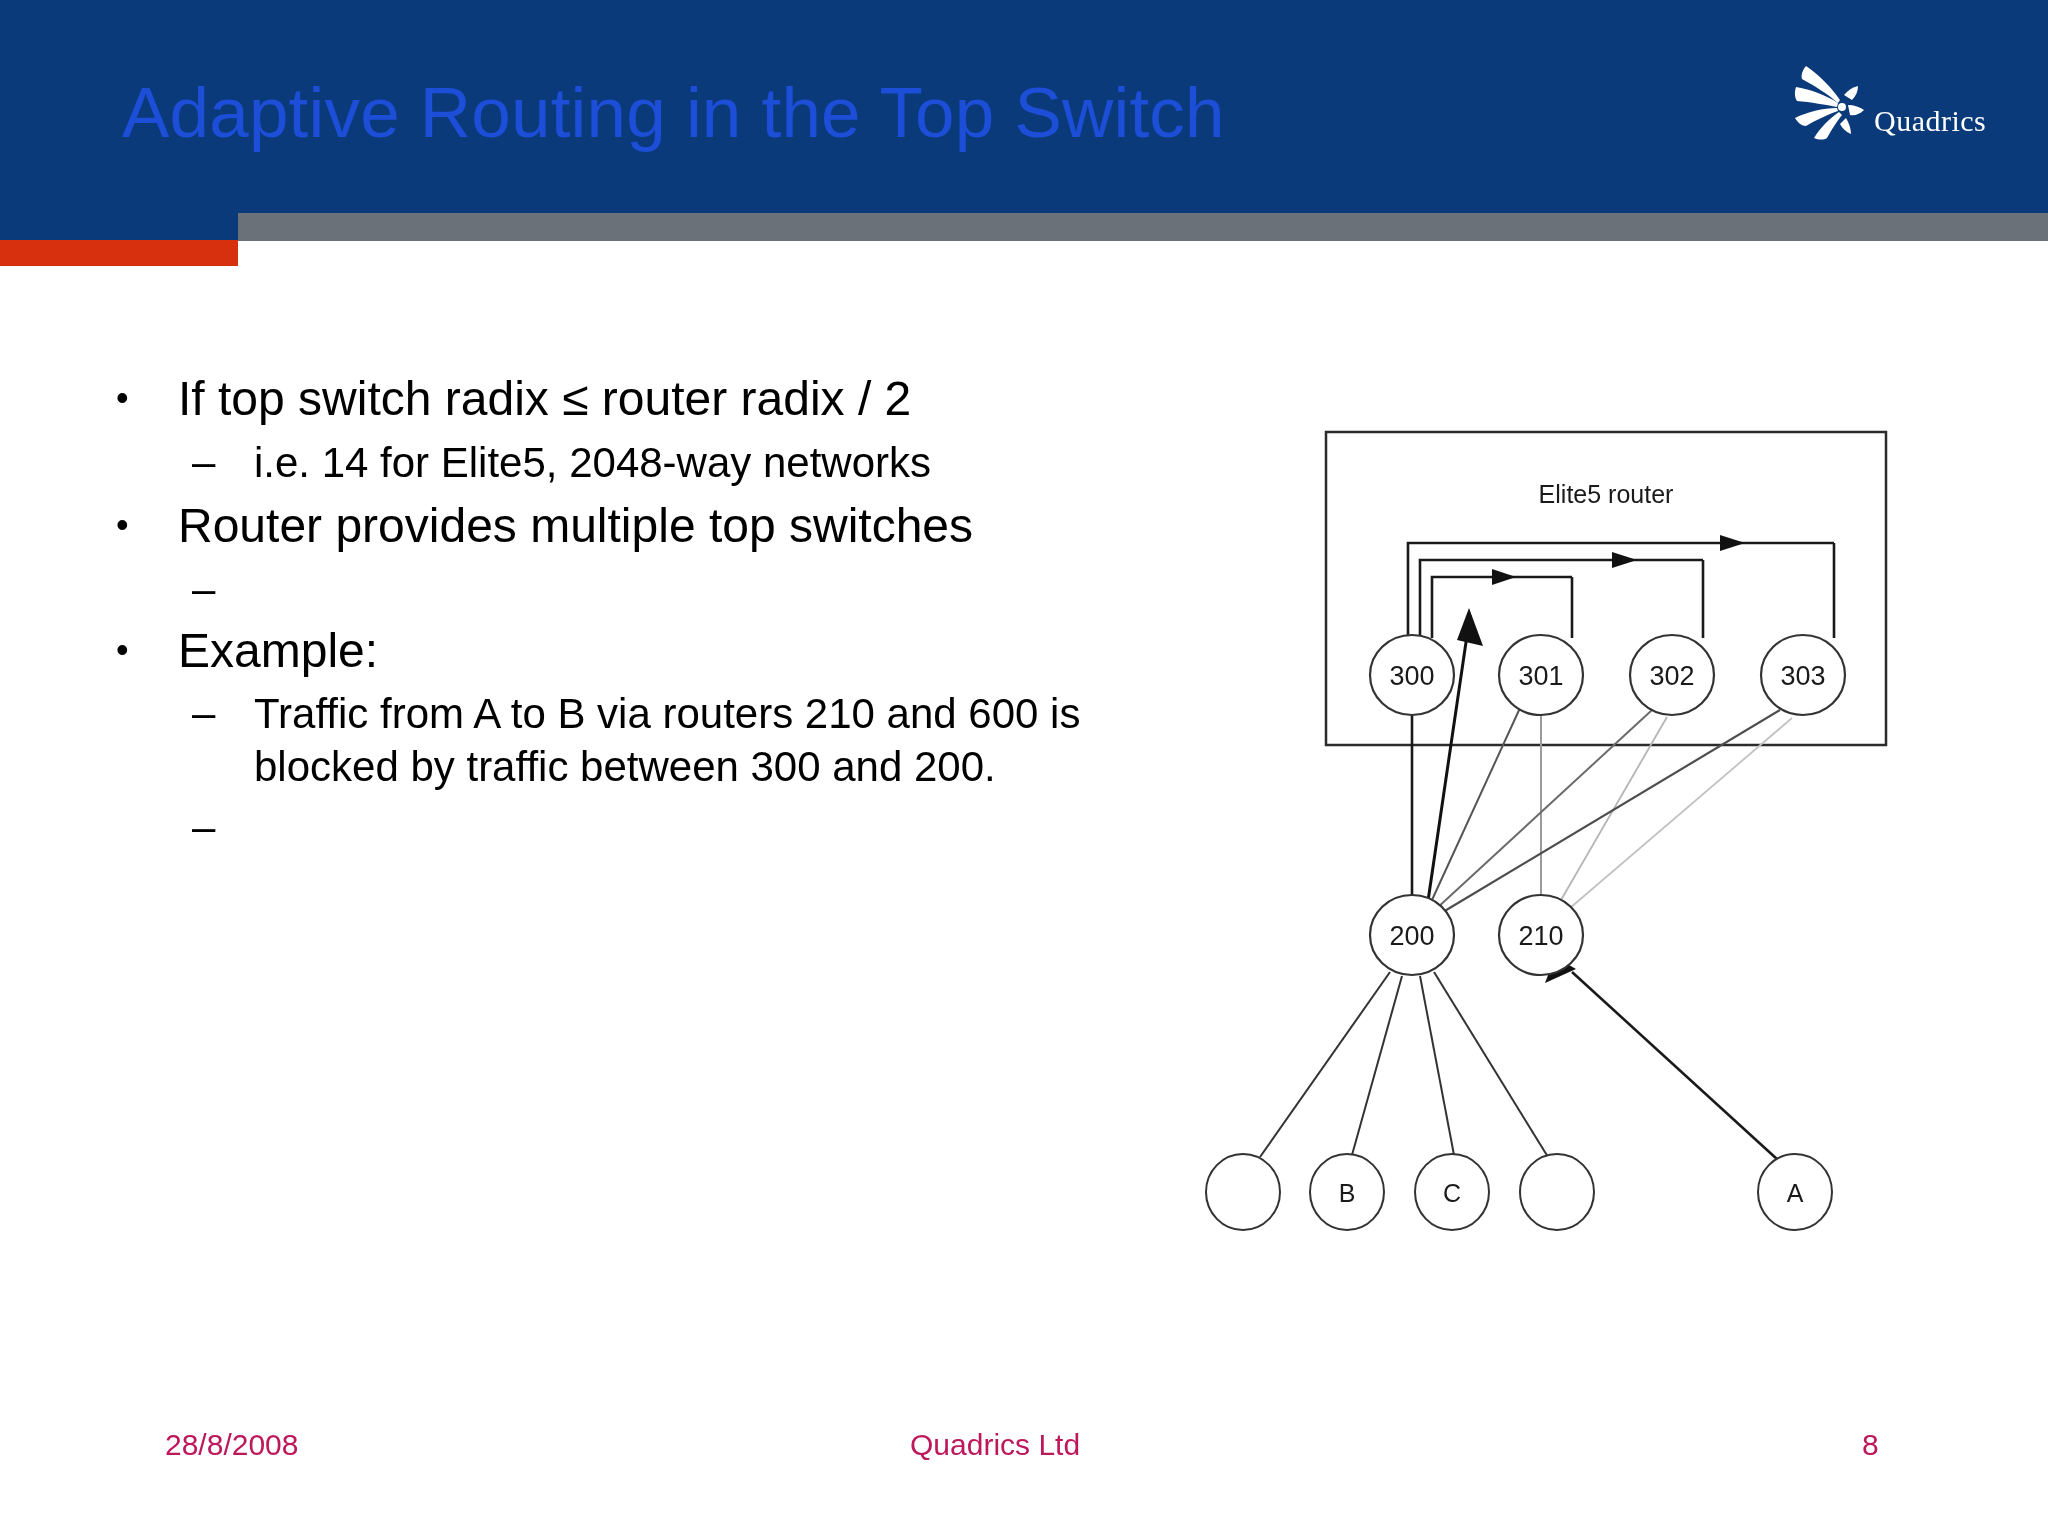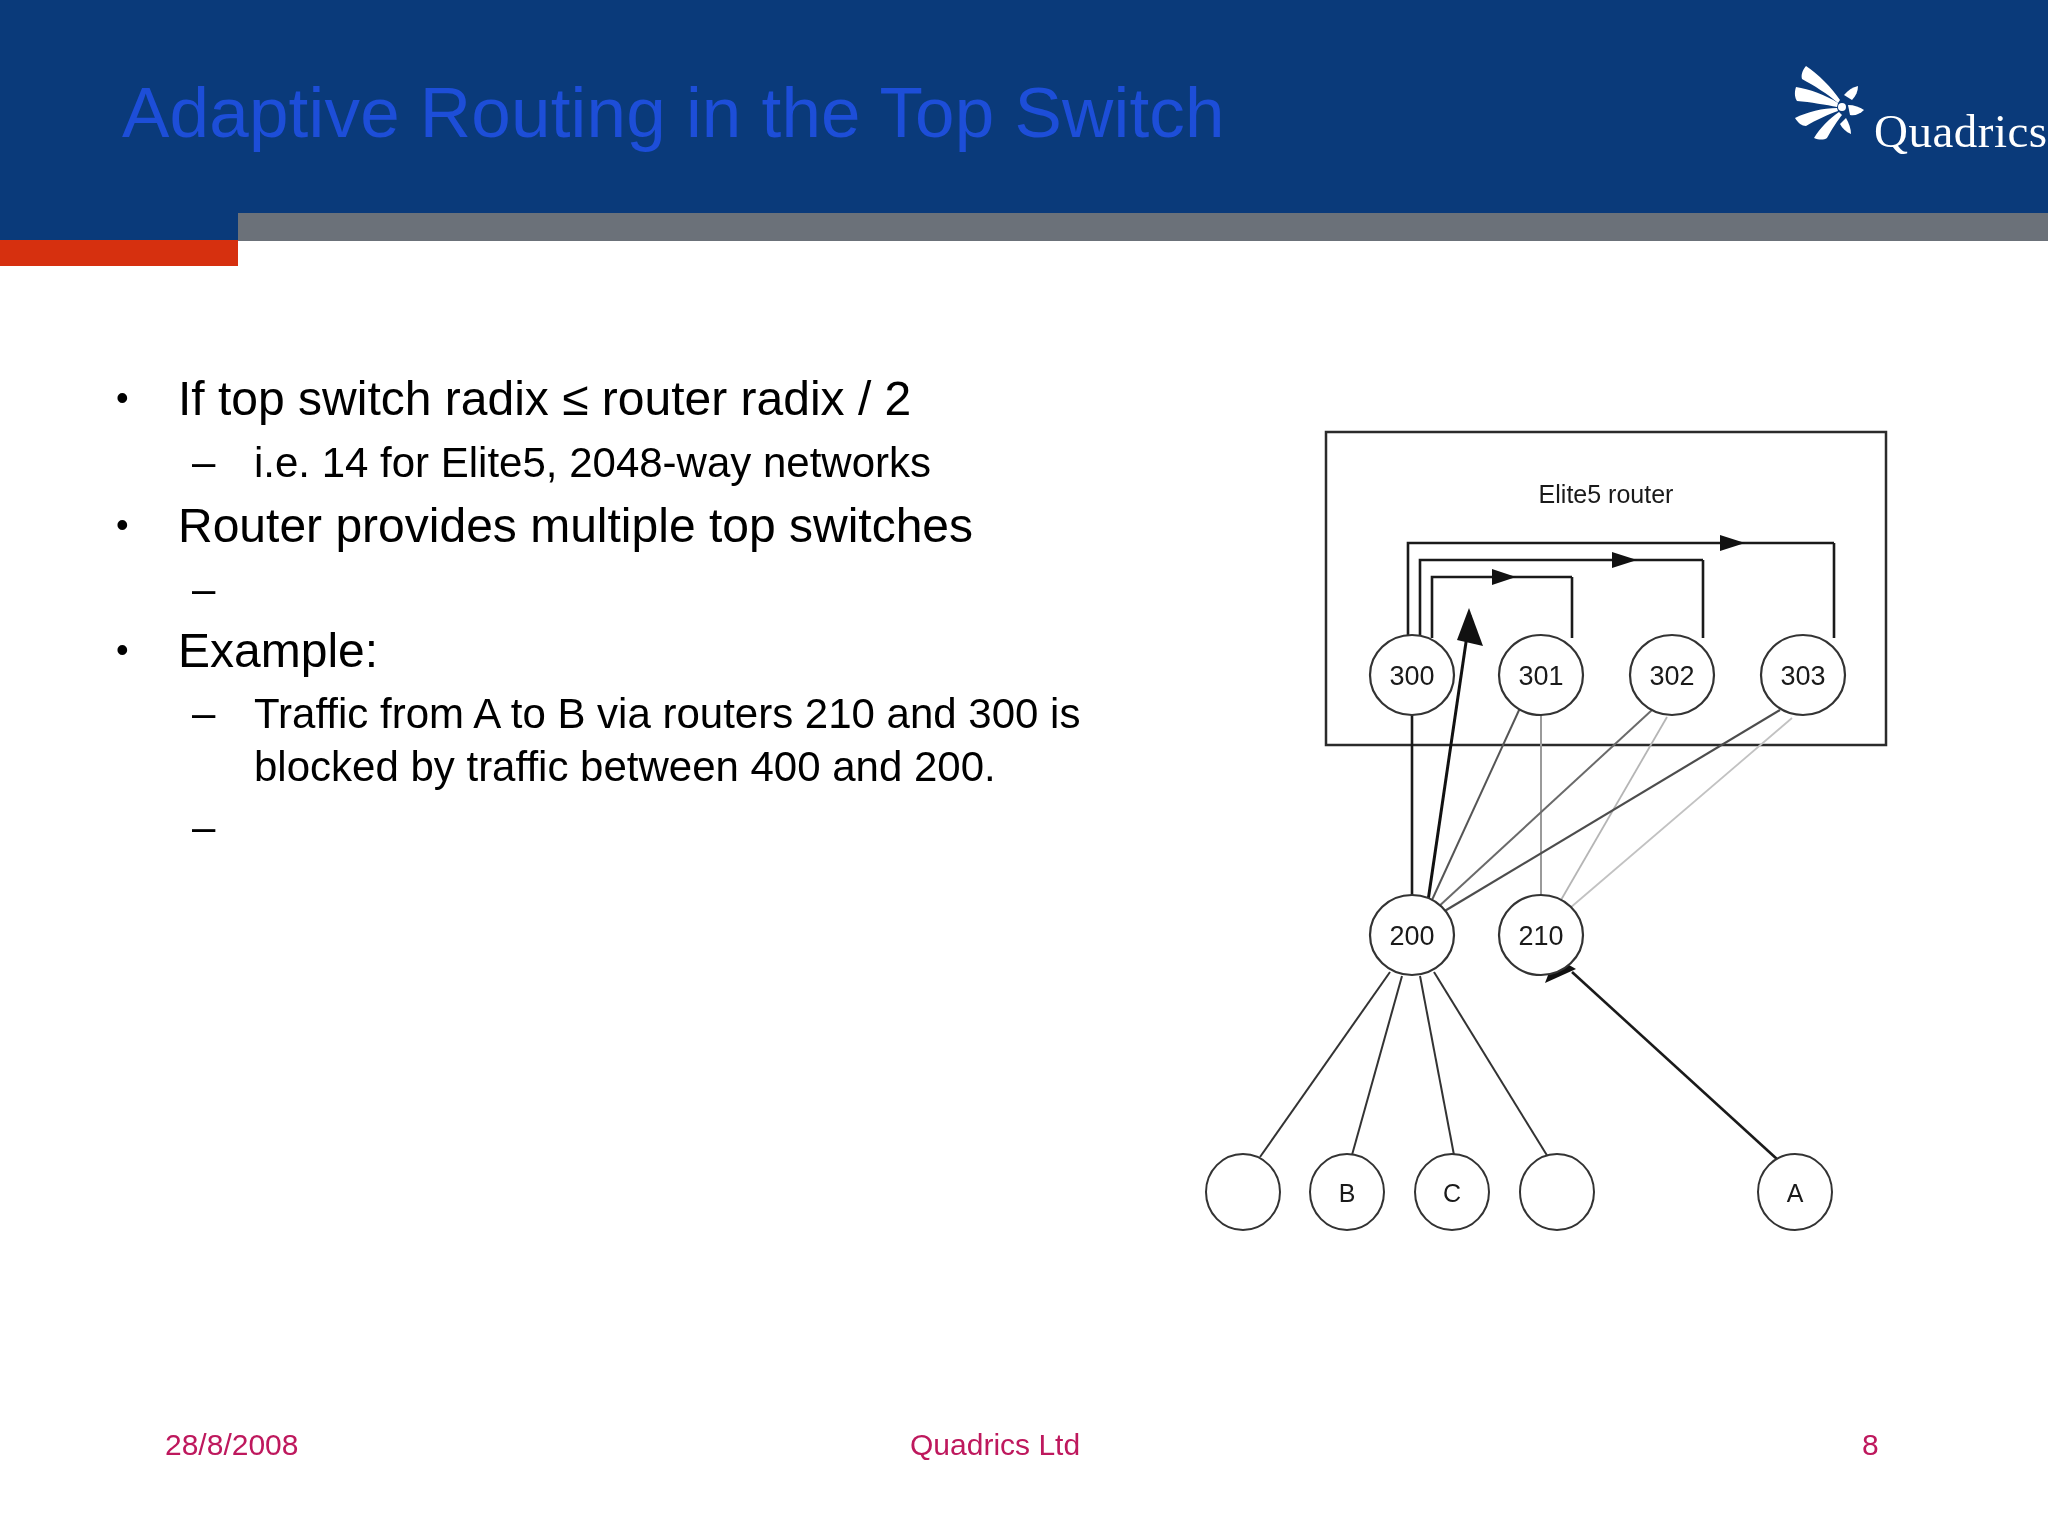--- a/index.html
+++ b/index.html
@@ -64,21 +64,21 @@
     position: absolute;
     left: 0; top: 0;
     width: 92px;
     height: 92px;
   }
   #logo-word {
     position: absolute;
     left: 96px;
     top: 44px;
     font-family: "Liberation Serif", serif;
-    font-size: 47px;
+    font-size: 30px;
     color: #ffffff;
     letter-spacing: 0.5px;
     white-space: nowrap;
   }
 
   
   #gray-bar {
     position: absolute;
     left: 238px;
     top: 213px;
@@ -206,21 +206,21 @@
       <div class="mark">–</div>
     </div>
 
     <div class="bl1">
       <div class="mark">•</div>
       <div class="txt">Example:</div>
     </div>
 
     <div class="bl2">
       <div class="mark">–</div>
-      <div class="txt">Traffic from A to B via routers 210 and 300 is blocked by traffic between 400 and 200.</div>
+      <div class="txt">Traffic from A to B via routers 210 and 600 is blocked by traffic between 300 and 200.</div>
     </div>
 
     <div class="bl2">
       <div class="mark">–</div>
     </div>
 
   </div>
 
   <div id="diagram">
     <svg width="760" height="880" viewBox="0 0 760 880">

